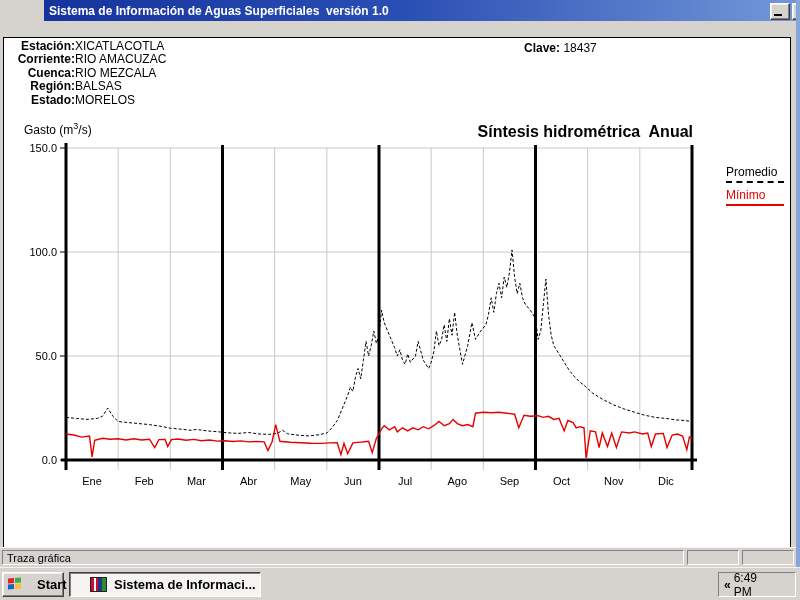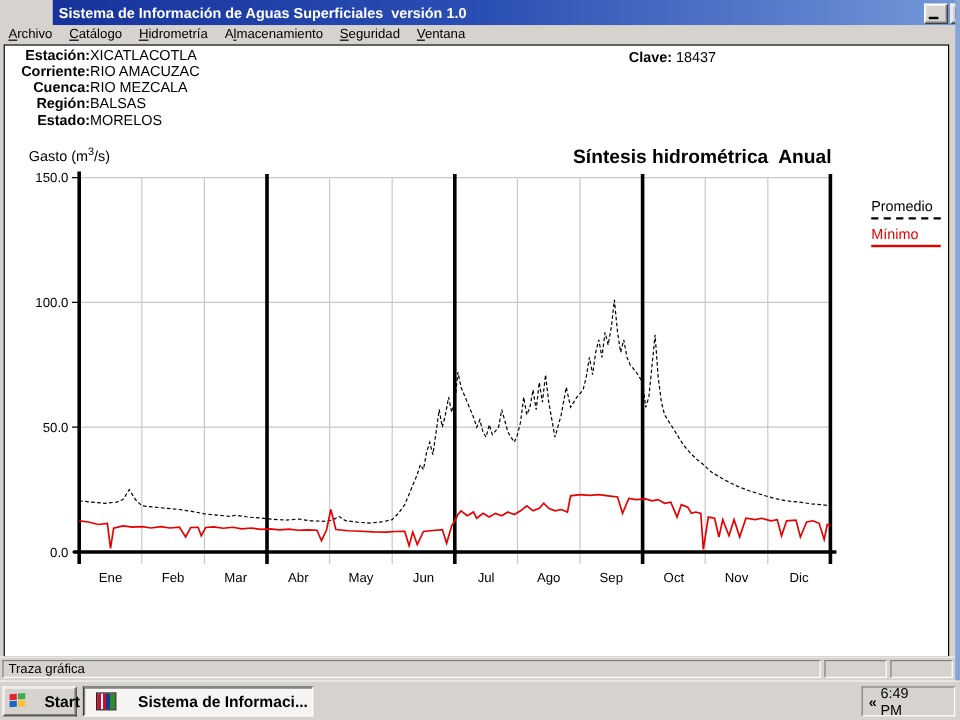--- a/index.html
+++ b/index.html
@@ -51,21 +51,21 @@
              background:#d6d3ce;border:1px solid;border-color:#ffffff #404040 #404040 #ffffff;
              box-shadow:inset -1px -1px 0 #808080,inset 1px 1px 0 #f2f1ef;
              display:flex;align-items:center;gap:16px;padding-left:5px;font-weight:bold;font-size:13px;}
   .flag{width:15px;height:13px;display:grid;grid-template-columns:6px 6px;grid-template-rows:5px 5px;
         gap:1px;transform:skewY(-4deg);}
   .flag i{display:block;}
   .flag .c1{background:#e8222a}.flag .c2{background:#3fae49}.flag .c3{background:#1b63c3}.flag .c4{background:#fdbf2e}
   .task-btn{position:absolute;left:69px;top:4px;width:192px;height:25px;box-sizing:border-box;
             background:#f5f4f2;border:1px solid;border-color:#404040 #ffffff #ffffff #404040;
             box-shadow:inset 1px 1px 0 #808080;
-            display:flex;align-items:center;gap:18px;padding-left:10px;font-weight:bold;font-size:13px;}
+            display:flex;align-items:center;gap:7px;padding-left:20px;font-weight:bold;font-size:13px;}
   .app-icon{width:15px;height:13px;flex:0 0 auto;
             background:linear-gradient(90deg,#c8102e 0 3px,#ffffff 3px 5px,#c8102e 5px 7px,#1b3a8c 7px 11px,#2e8b2e 11px 15px);
             border:1px solid #222;}
   .tray{position:absolute;right:4px;top:4px;width:78px;height:25px;box-sizing:border-box;
         border:1px solid;border-color:#808080 #ffffff #ffffff #808080;
         display:flex;align-items:center;font-size:12px;background:#d6d3ce;}
   .chevron{margin:0 3px 0 5px;font-weight:bold;cursor:default;}
   .clock{margin-left:auto;margin-right:22px;}
   .right-edge{position:absolute;right:0;top:0;width:4px;height:567px;background:#87a5d8;}
 </style>
@@ -83,28 +83,20 @@
       <span class="win-btn">
           <span class="glyph-restore"></span>
           <span class="glyph-restore2"></span>
         </span>
       <span class="win-btn gap">
           <span class="glyph-close">✕</span>
         </span>
     </span>
   </div>
 
-  <div class="menubar">
-      <span class="menu-item"><u>A</u>rchivo</span>
-      <span class="menu-item"><u>C</u>atálogo</span>
-      <span class="menu-item"><u>H</u>idrometría</span>
-      <span class="menu-item">A<u>l</u>macenamiento</span>
-      <span class="menu-item"><u>S</u>eguridad</span>
-      <span class="menu-item"><u>V</u>entana</span>
-    </div>
 
   <div class="content">
 
     <div class="info-block">
         <div><span class="info-label">Estación:</span><span>XICATLACOTLA</span></div>
         <div><span class="info-label">Corriente:</span><span>RIO AMACUZAC</span></div>
         <div><span class="info-label">Cuenca:</span><span>RIO MEZCALA</span></div>
         <div><span class="info-label">Región:</span><span>BALSAS</span></div>
         <div><span class="info-label">Estado:</span><span>MORELOS</span></div>
       </div>

